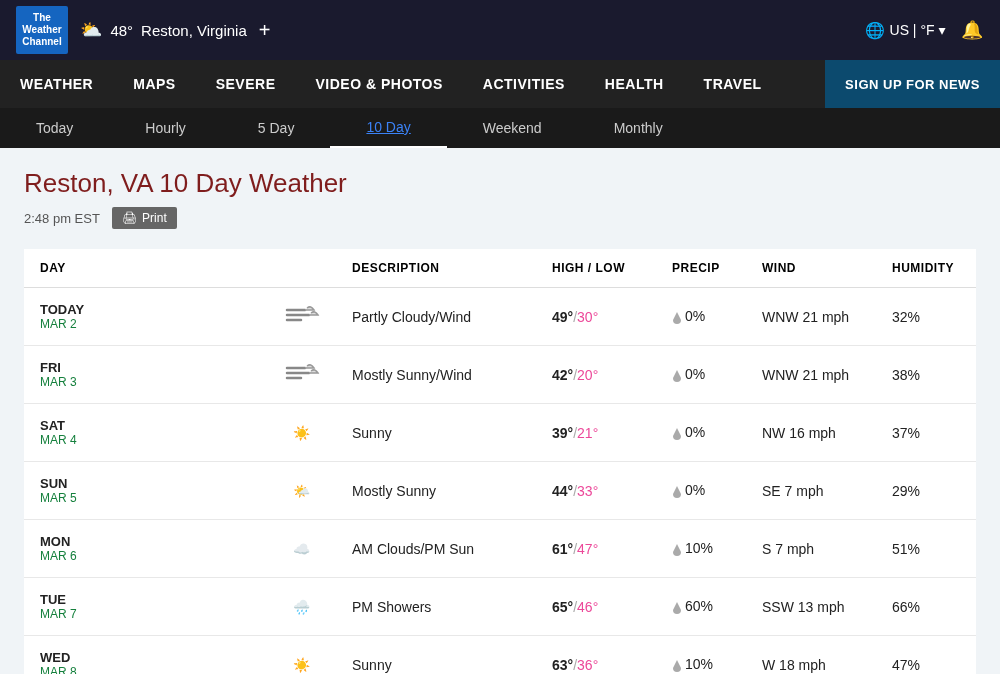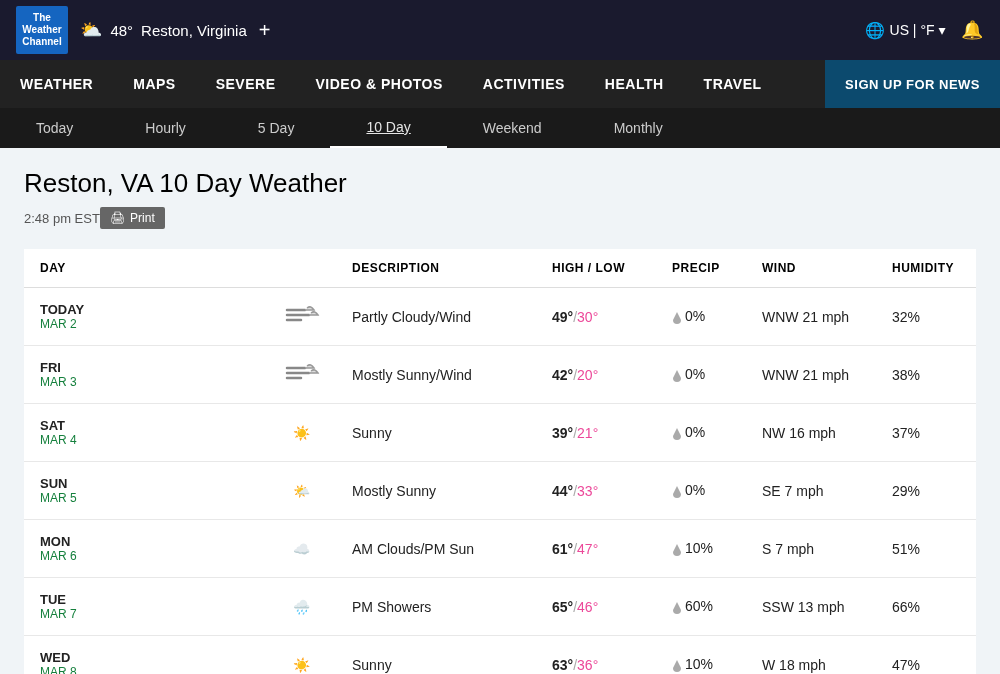--- a/index.html
+++ b/index.html
@@ -110,26 +110,27 @@
     }
 
     
     .content {
       background: #f0f4f7;
       padding: 20px 24px;
     }
     .page-title {
       font-size: 26px;
       font-weight: 400;
-      color: #000000;
+      color: #7f1d1d;
       margin-bottom: 8px;
     }
     .page-meta {
       display: flex;
       align-items: center;
+      gap: 12px;
       margin-bottom: 20px;
       color: #555;
       font-size: 13px;
     }
     .print-btn {
       background: #666;
       color: white;
       border: none;
       padding: 4px 10px;
       font-size: 12px;
@@ -229,21 +230,21 @@
   <a href="#">ACTIVITIES</a>
   <a href="#">HEALTH</a>
   <a href="#">TRAVEL</a>
   <a href="#" class="signup-link">SIGN UP FOR NEWS</a>
 </nav>
 
 <nav class="sub-nav">
   <a href="#">Today</a>
   <a href="#">Hourly</a>
   <a href="#">5 Day</a>
-  <a href="#" class="active" style="color:#e5e5e5; border-bottom:2px solid white; text-decoration:underline;">10 Day</a>
+  <a href="#" class="active" style="color:#3b82f6; border-bottom:2px solid white; text-decoration:underline;">10 Day</a>
   <a href="#">Weekend</a>
   <a href="#">Monthly</a>
 </nav>
 
 <div class="content">
   <h1 class="page-title">Reston, VA 10 Day Weather</h1>
   <div class="page-meta">
     <span>2:48 pm EST</span>
     <button class="print-btn">
       <span>🖨</span>

